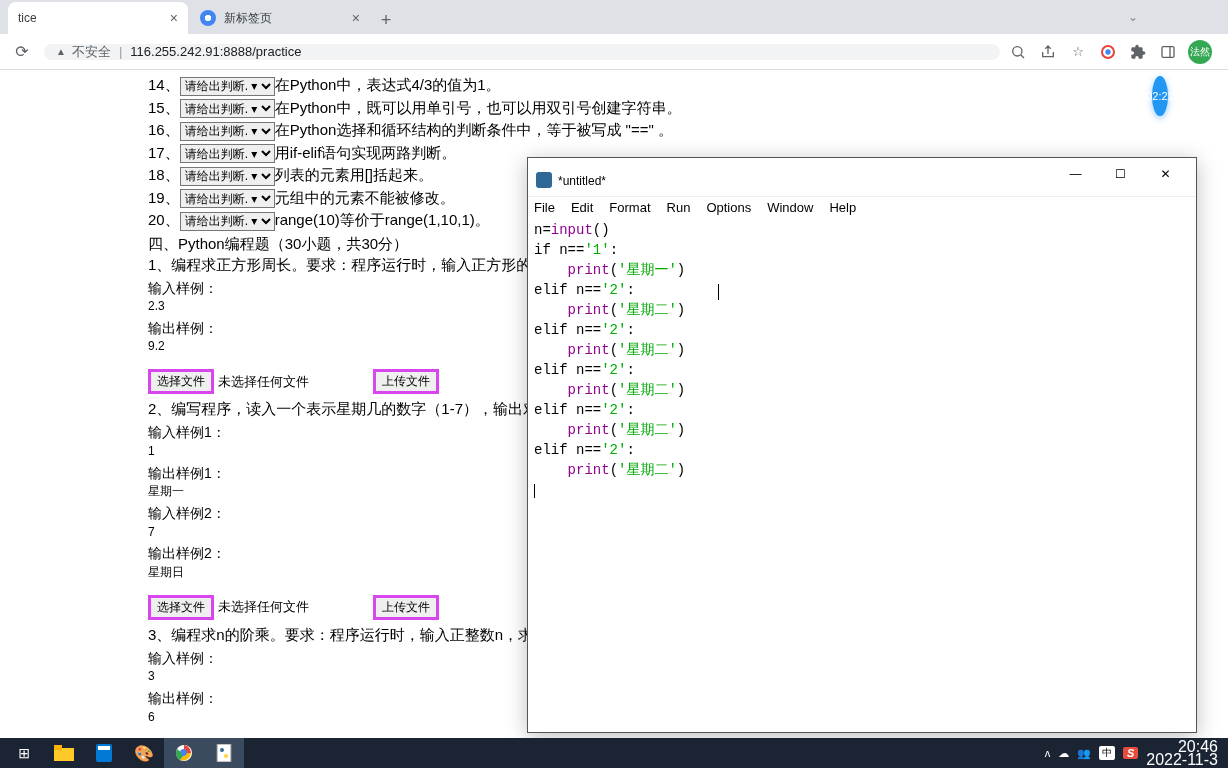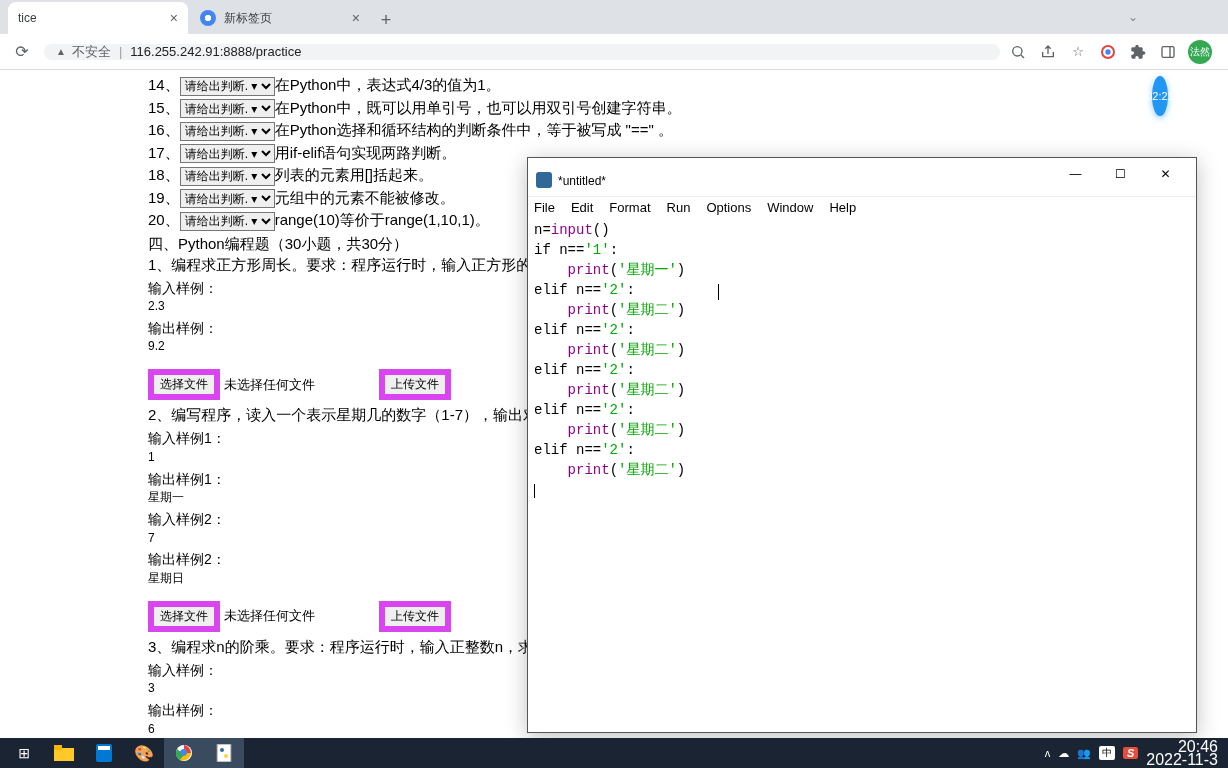--- a/index.html
+++ b/index.html
@@ -25,21 +25,21 @@
 .avatar-green { width: 24px; height: 24px; border-radius: 50%; background: #34a853; color: #fff; font-size: 10px; display: flex; align-items: center; justify-content: center; }
 
 
 .page { position: absolute; top: 70px; left: 0; right: 0; bottom: 30px; overflow: hidden; padding-left: 148px; padding-top: 4px; font-size: 15px; line-height: 1.4; }
 .qline { margin-bottom: 1px; }
 .qselect { font-size: 12px; height: 19px; border: 1px solid #767676; background: #efefef; }
 .section-title { margin-top: 2px; }
 .sample-label { font-size: 14px; margin-top: 4px; }
 .sample-val { font-size: 12px; color: #000; }
 .file-row { margin-top: 14px; display: flex; align-items: center; gap: 4px; }
-.file-btn { font-size: 12px; padding: 1px 6px; border: 6px solid #d946ef; background: #efefef; cursor: pointer; }
+.file-btn { font-size: 12px; padding: 1px 6px; border: 3px solid #d946ef; background: #efefef; cursor: pointer; }
 .file-status { font-size: 13px; margin-right: 60px; }
 
 
 .idle-window { position: absolute; left: 527px; top: 157px; width: 670px; height: 576px; background: #fff; border: 1px solid #555; box-shadow: 0 4px 20px rgba(0,0,0,0.25); display: flex; flex-direction: column; }
 .idle-titlebar { height: 30px; display: flex; align-items: flex-end; padding: 0 8px; }
 .idle-icon { width: 16px; height: 16px; background: #306998; border-radius: 3px; margin-right: 6px; display: inline-block; }
 .idle-title { font-size: 12px; flex: 1; }
 .win-btns { display: flex; gap: 0; }
 .win-btn { width: 45px; height: 28px; display: flex; align-items: center; justify-content: center; cursor: pointer; font-size: 12px; }
 .idle-menubar { height: 22px; display: flex; align-items: center; padding: 0 6px; gap: 16px; font-size: 13px; border-top: 1px solid #eee; margin-top: 8px; }

